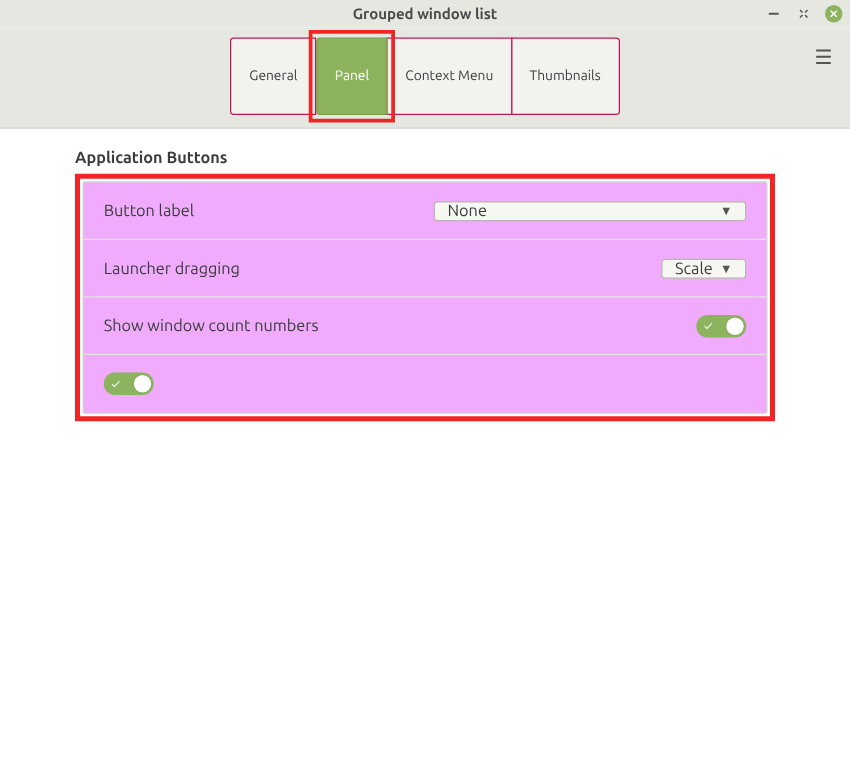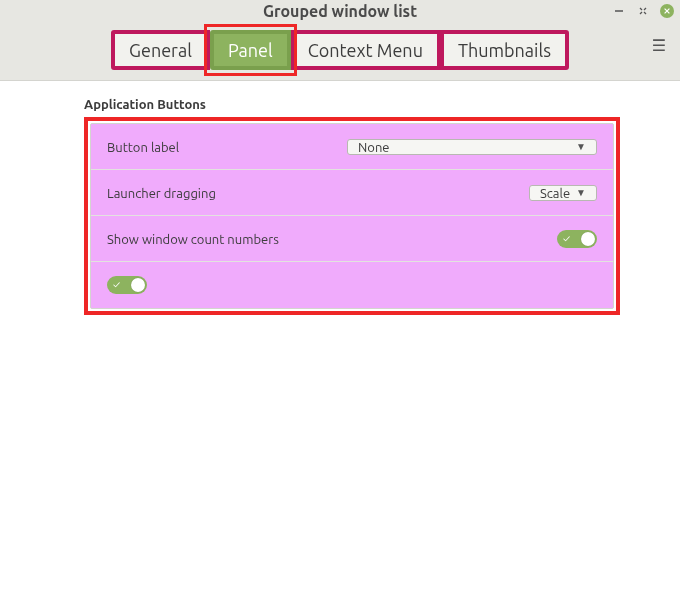--- a/index.html
+++ b/index.html
@@ -12,21 +12,21 @@
     height: 616px;
     overflow: hidden;
   }
   .titlebar {
     background: #e7e7e2;
     height: 22px;
     display: flex;
     align-items: center;
     justify-content: center;
     position: relative;
-    font-size: 16px;
+    font-size: 12px;
     color: #4a4a4a;
     font-weight: 600;
   }
   .window-controls {
     position: absolute;
     right: 6px;
     top: 0;
     height: 22px;
     display: flex;
     align-items: center;
@@ -59,23 +59,23 @@
     position: relative;
     border-bottom: 1px solid #d4d4cf;
   }
   .tabbar {
     display: flex;
     justify-content: center;
     gap: 0;
   }
   .tab-btn {
     background: #f2f2ee;
-    border: 4px solid #be185d;
-    padding: 6px 14px;
-    font-size: 18px;
+    border: 1px solid #be185d;
+    padding: 24px 14px;
+    font-size: 11px;
     color: #3c3c3c;
     cursor: pointer;
     margin-left: -1px;
   }
   .tab-btn:first-child { border-radius: 3px 0 0 3px; margin-left: 0; }
   .tab-btn:last-child { border-radius: 0 3px 3px 0; }
   .tab-btn.active {
     background: #8db35f;
     color: #ffffff;
     border-color: #7aa04d;
@@ -90,21 +90,20 @@
   .hamburger {
     position: absolute;
     right: 14px;
     top: 14px;
     font-size: 16px;
     color: #555;
     cursor: pointer;
   }
   .content {
     padding: 16px 60px 0 60px;
-    margin-left: 24px;
   }
   .section-title {
     font-size: 13px;
     font-weight: 700;
     color: #3c3c3c;
     margin-bottom: 6px;
   }
   .card-highlight {
     position: relative;
     border: 4px solid #ee2626;

